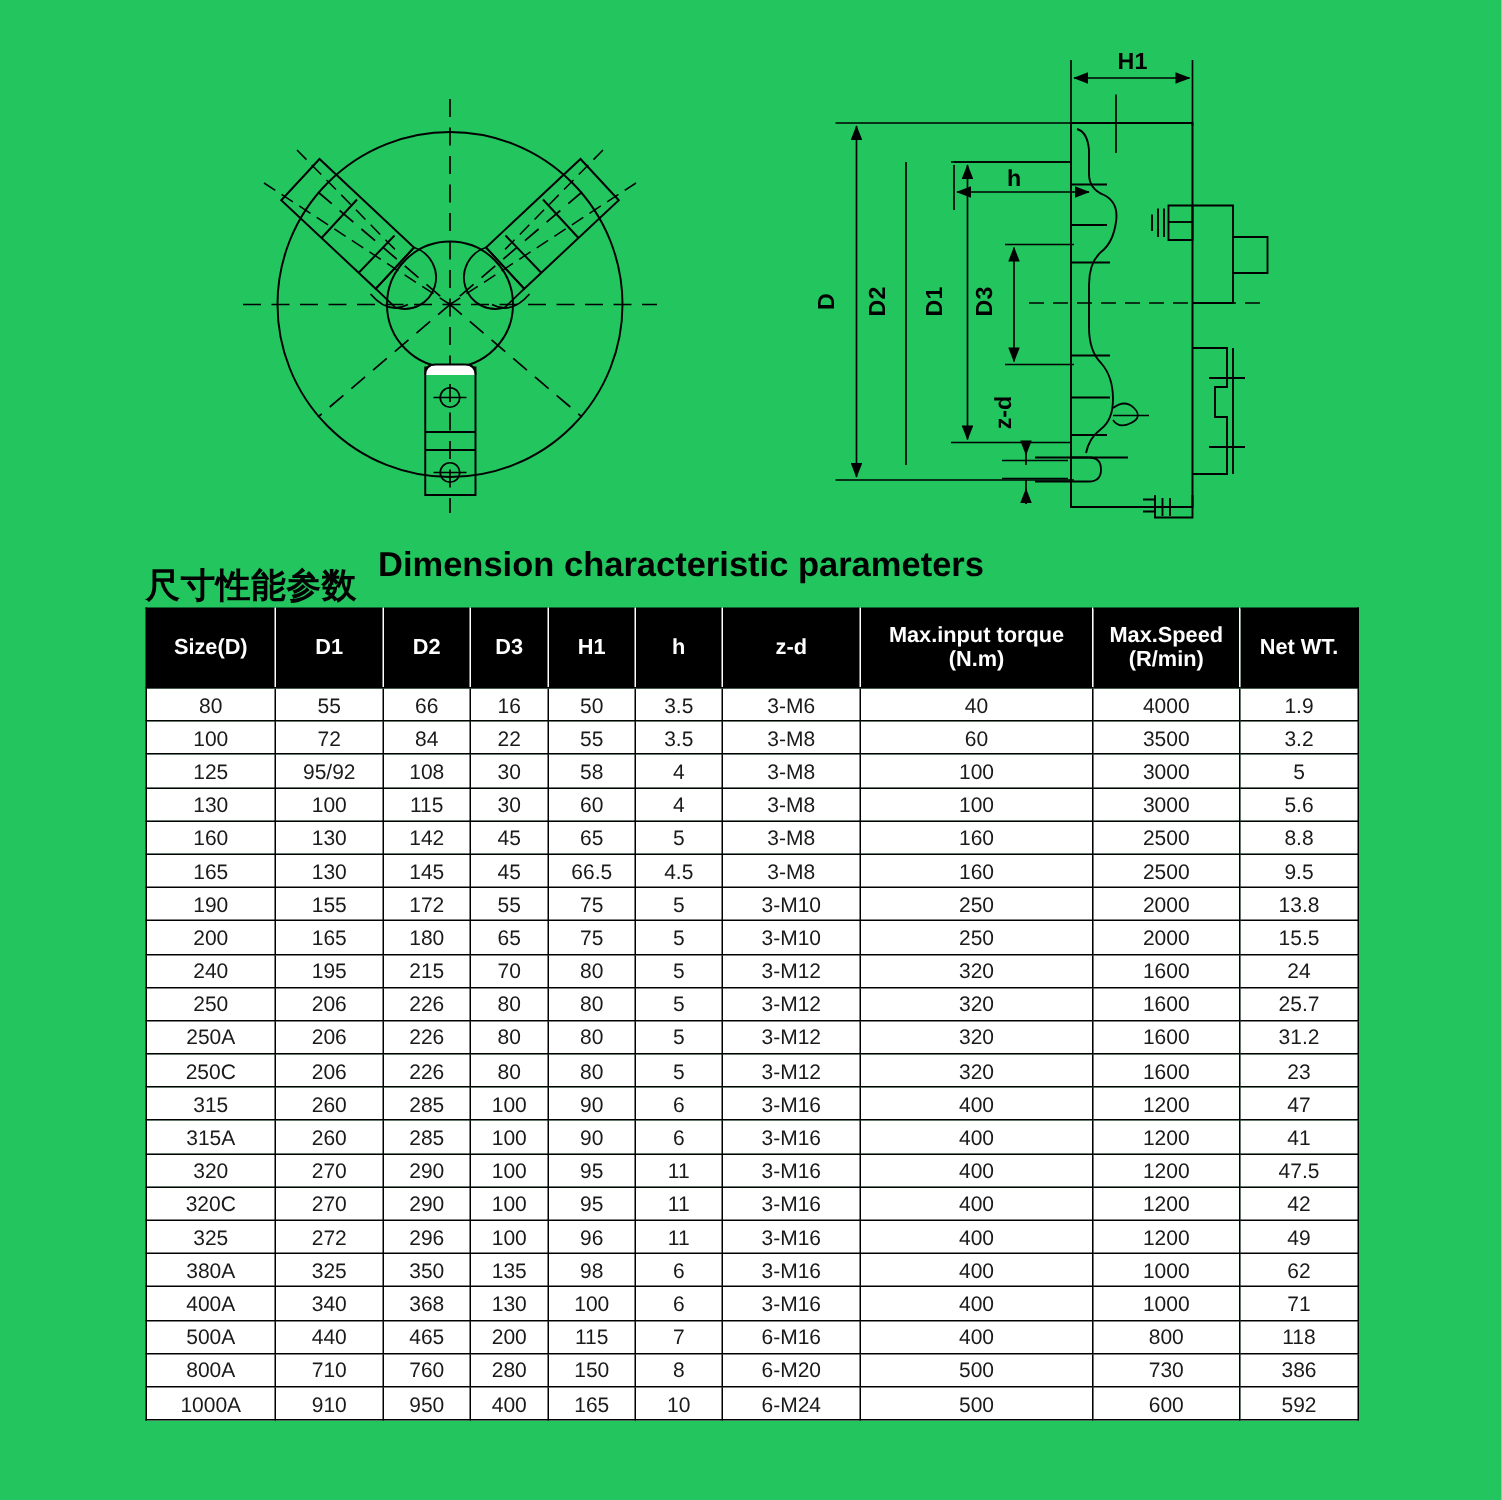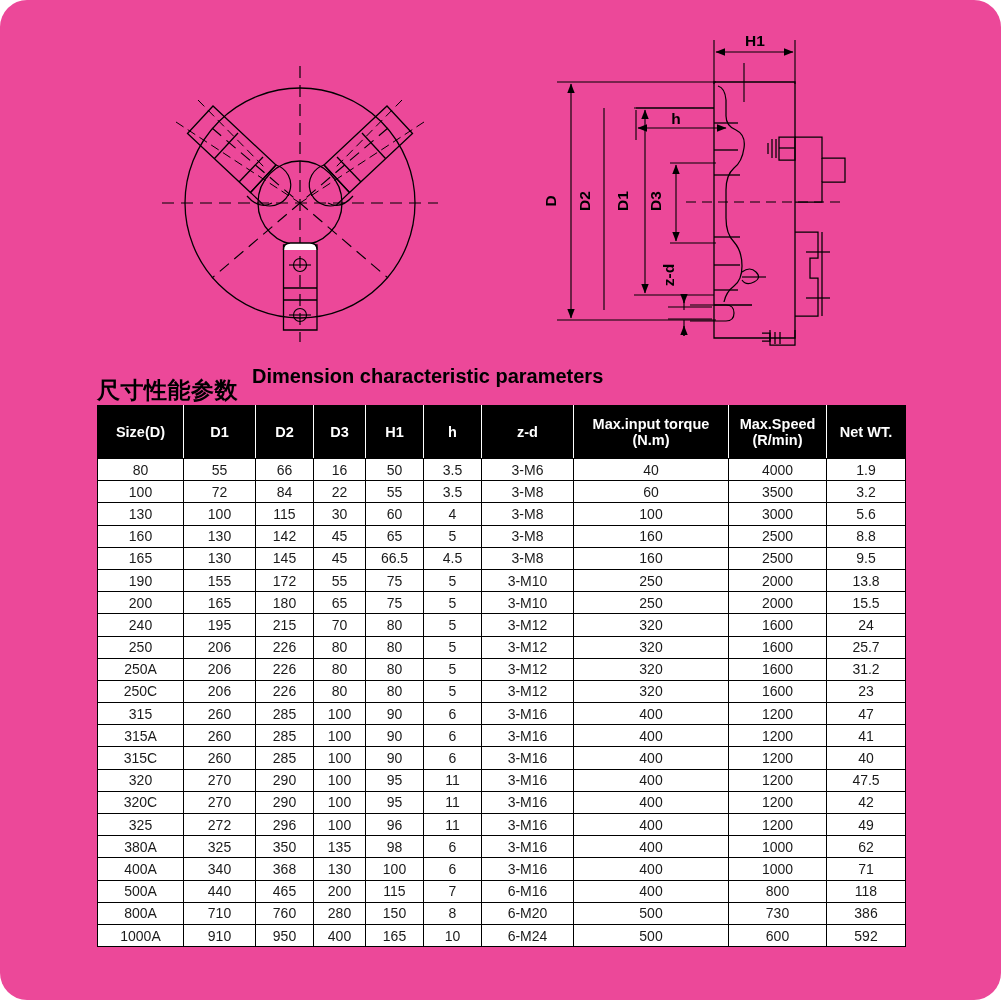--- a/index.html
+++ b/index.html
@@ -13,22 +13,21 @@
     font-family: "Liberation Sans", sans-serif;
     color: #000000;
     overflow: hidden;
     position: relative;
   }
 
   #page {
     position: relative;
     width: 1001px;
     height: 1000px;
-    background: #ec4899;
-    border-radius: 27px;
+    background: #22c55e;
   }
 
   
   #drawings {
     position: absolute;
     left: 0;
     top: 0;
     width: 1001px;
     height: 352px;
   }
@@ -46,21 +45,21 @@
   }
   .heading-cn {
     font-family: Liberation Serif, serif;
     font-size: 23px;
     font-weight: bold;
     letter-spacing: 0.5px;
     margin-top: 28px;
   }
   .heading-en {
     font-family: "Liberation Sans", sans-serif;
-    font-size: 20px;
+    font-size: 23px;
     font-weight: bold;
     margin-left: 14px;
   }
 
   
   #spec-table-wrap {
     position: absolute;
     left: 97px;
     top: 405px;
     width: 808px;
@@ -341,20 +340,32 @@
             <td>84</td>
             <td>22</td>
             <td>55</td>
             <td>3.5</td>
             <td>3-M8</td>
             <td>60</td>
             <td>3500</td>
             <td>3.2</td>
           </tr>
           <tr>
+            <td>125</td>
+            <td>95/92</td>
+            <td>108</td>
+            <td>30</td>
+            <td>58</td>
+            <td>4</td>
+            <td>3-M8</td>
+            <td>100</td>
+            <td>3000</td>
+            <td>5</td>
+          </tr>
+          <tr>
             <td>130</td>
             <td>100</td>
             <td>115</td>
             <td>30</td>
             <td>60</td>
             <td>4</td>
             <td>3-M8</td>
             <td>100</td>
             <td>3000</td>
             <td>5.6</td>
@@ -473,32 +484,20 @@
             <td>285</td>
             <td>100</td>
             <td>90</td>
             <td>6</td>
             <td>3-M16</td>
             <td>400</td>
             <td>1200</td>
             <td>41</td>
           </tr>
           <tr>
-            <td>315C</td>
-            <td>260</td>
-            <td>285</td>
-            <td>100</td>
-            <td>90</td>
-            <td>6</td>
-            <td>3-M16</td>
-            <td>400</td>
-            <td>1200</td>
-            <td>40</td>
-          </tr>
-          <tr>
             <td>320</td>
             <td>270</td>
             <td>290</td>
             <td>100</td>
             <td>95</td>
             <td>11</td>
             <td>3-M16</td>
             <td>400</td>
             <td>1200</td>
             <td>47.5</td>

